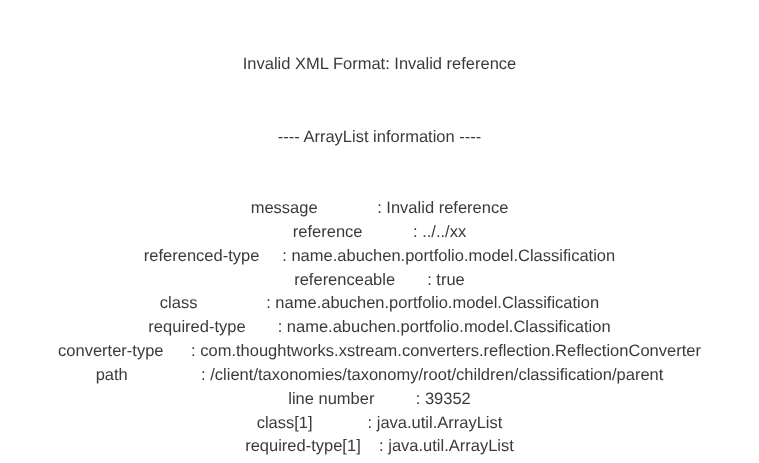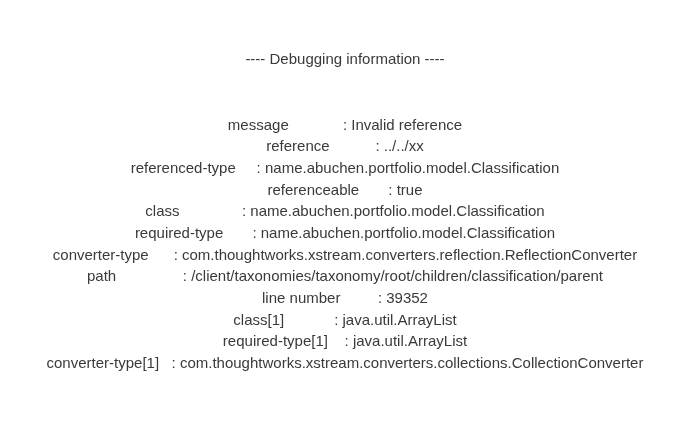--- a/index.html
+++ b/index.html
@@ -24,15 +24,16 @@
     white-space: pre;       
   }
   .line {
     height: 21.7px;
   }
 </style>
 </head>
 <body style="--text-color: #3a3a3a; --bg-color: #ffffff;">
 
 <div class="error-report">
-  <div class="line">---- Debugging information ----</div>
+  <div class="line">Invalid XML Format: Invalid reference</div>
+  <div class="line">---- ArrayList information ----</div>
   <div><div class="line">message             : Invalid reference</div><div class="line">reference           : ../../xx</div><div class="line">referenced-type     : name.abuchen.portfolio.model.Classification</div><div class="line">referenceable       : true</div><div class="line">class               : name.abuchen.portfolio.model.Classification</div><div class="line">required-type       : name.abuchen.portfolio.model.Classification</div><div class="line">converter-type      : com.thoughtworks.xstream.converters.reflection.ReflectionConverter</div><div class="line">path                : /client/taxonomies/taxonomy/root/children/classification/parent</div><div class="line">line number         : 39352</div><div class="line">class[1]            : java.util.ArrayList</div><div class="line">required-type[1]    : java.util.ArrayList</div><div class="line">converter-type[1]   : com.thoughtworks.xstream.converters.collections.CollectionConverter</div></div>
 </div>
 
 </body></html>

